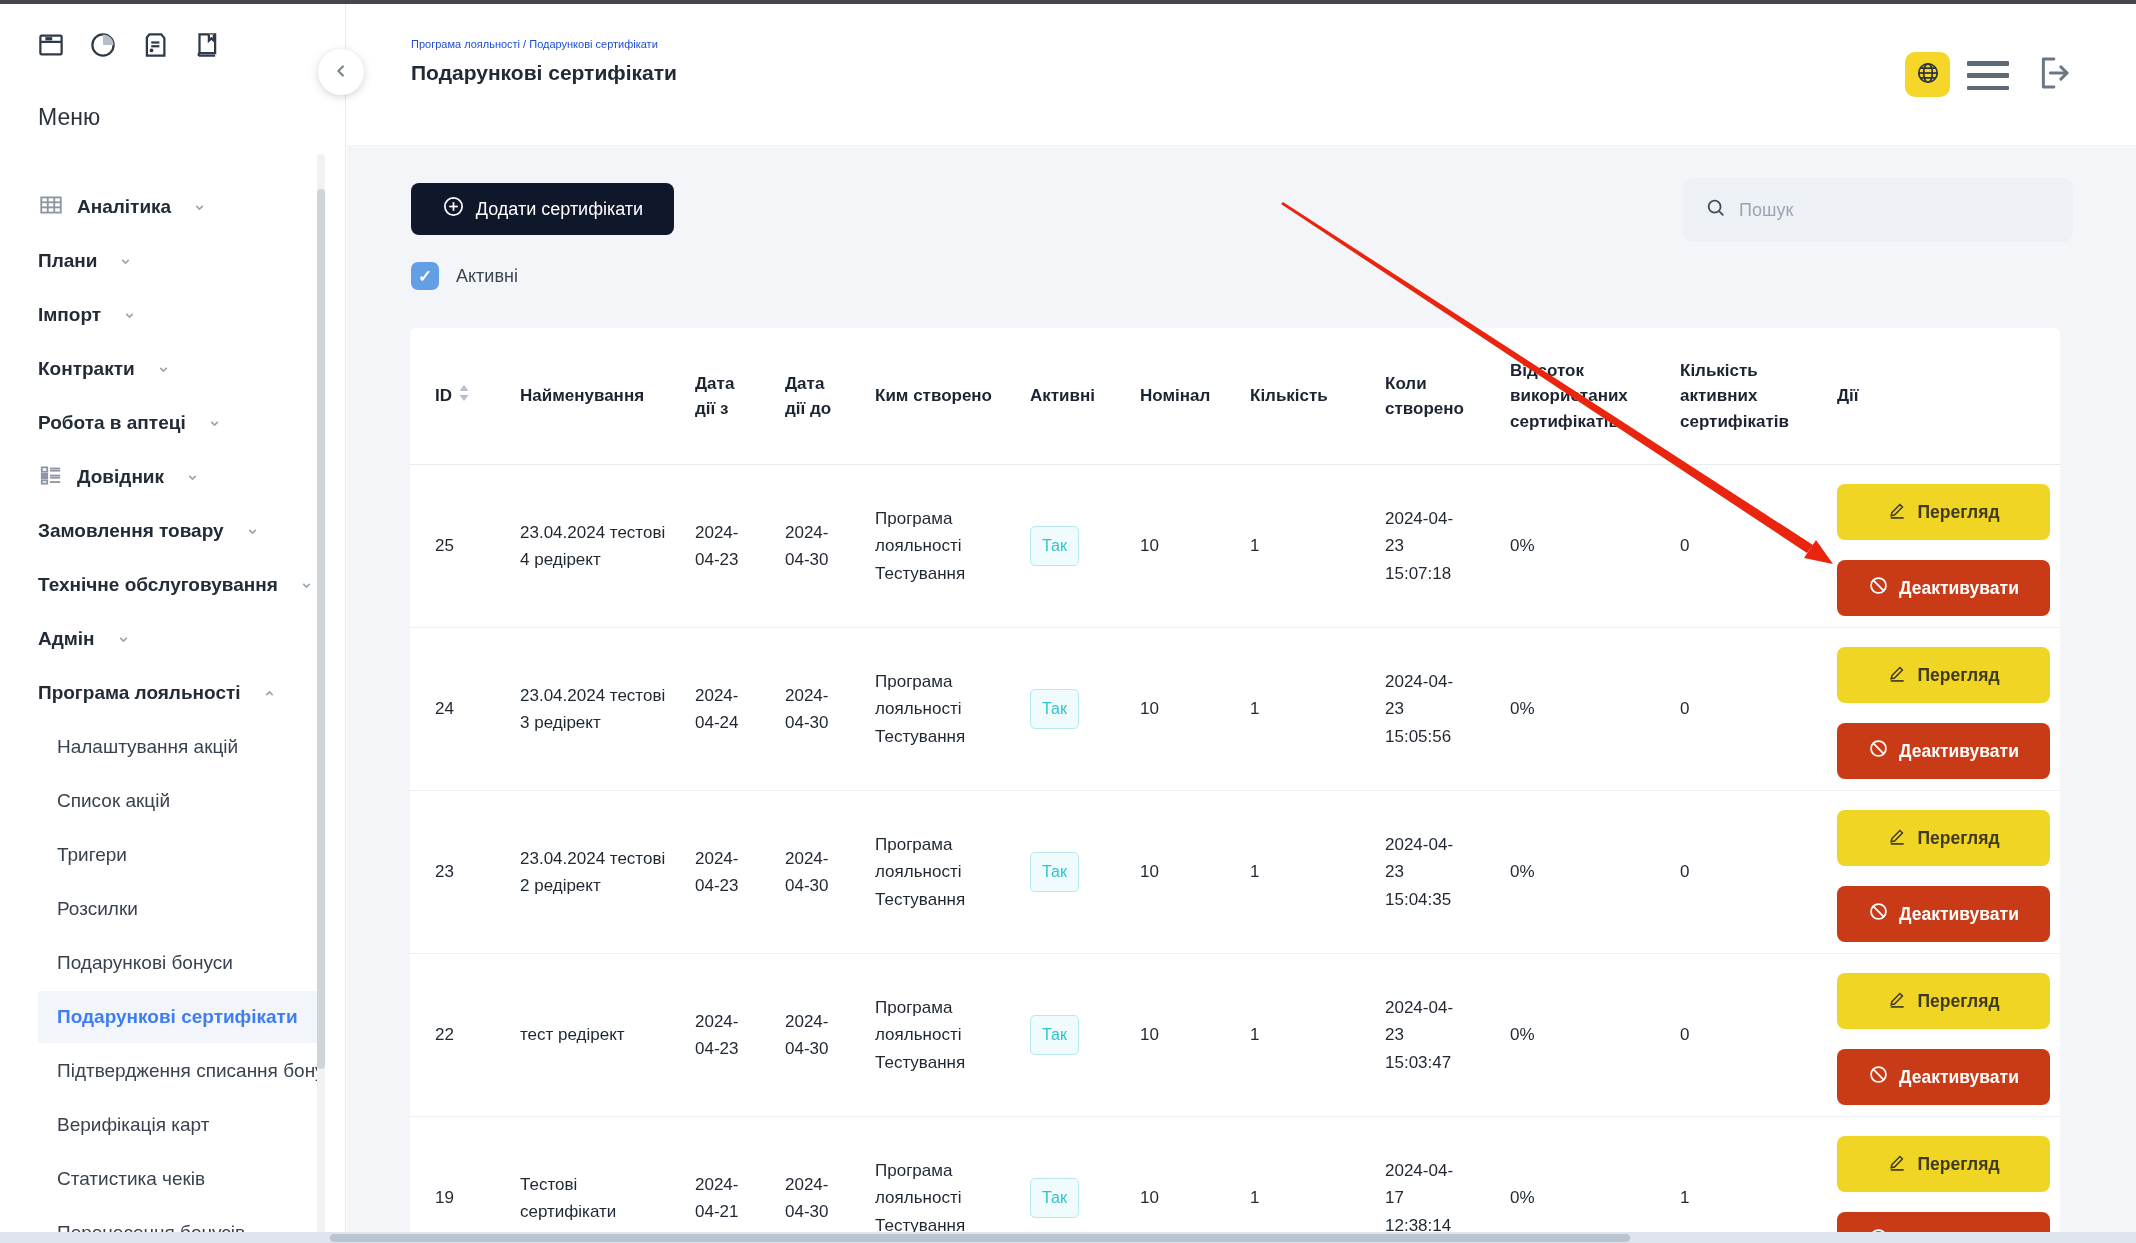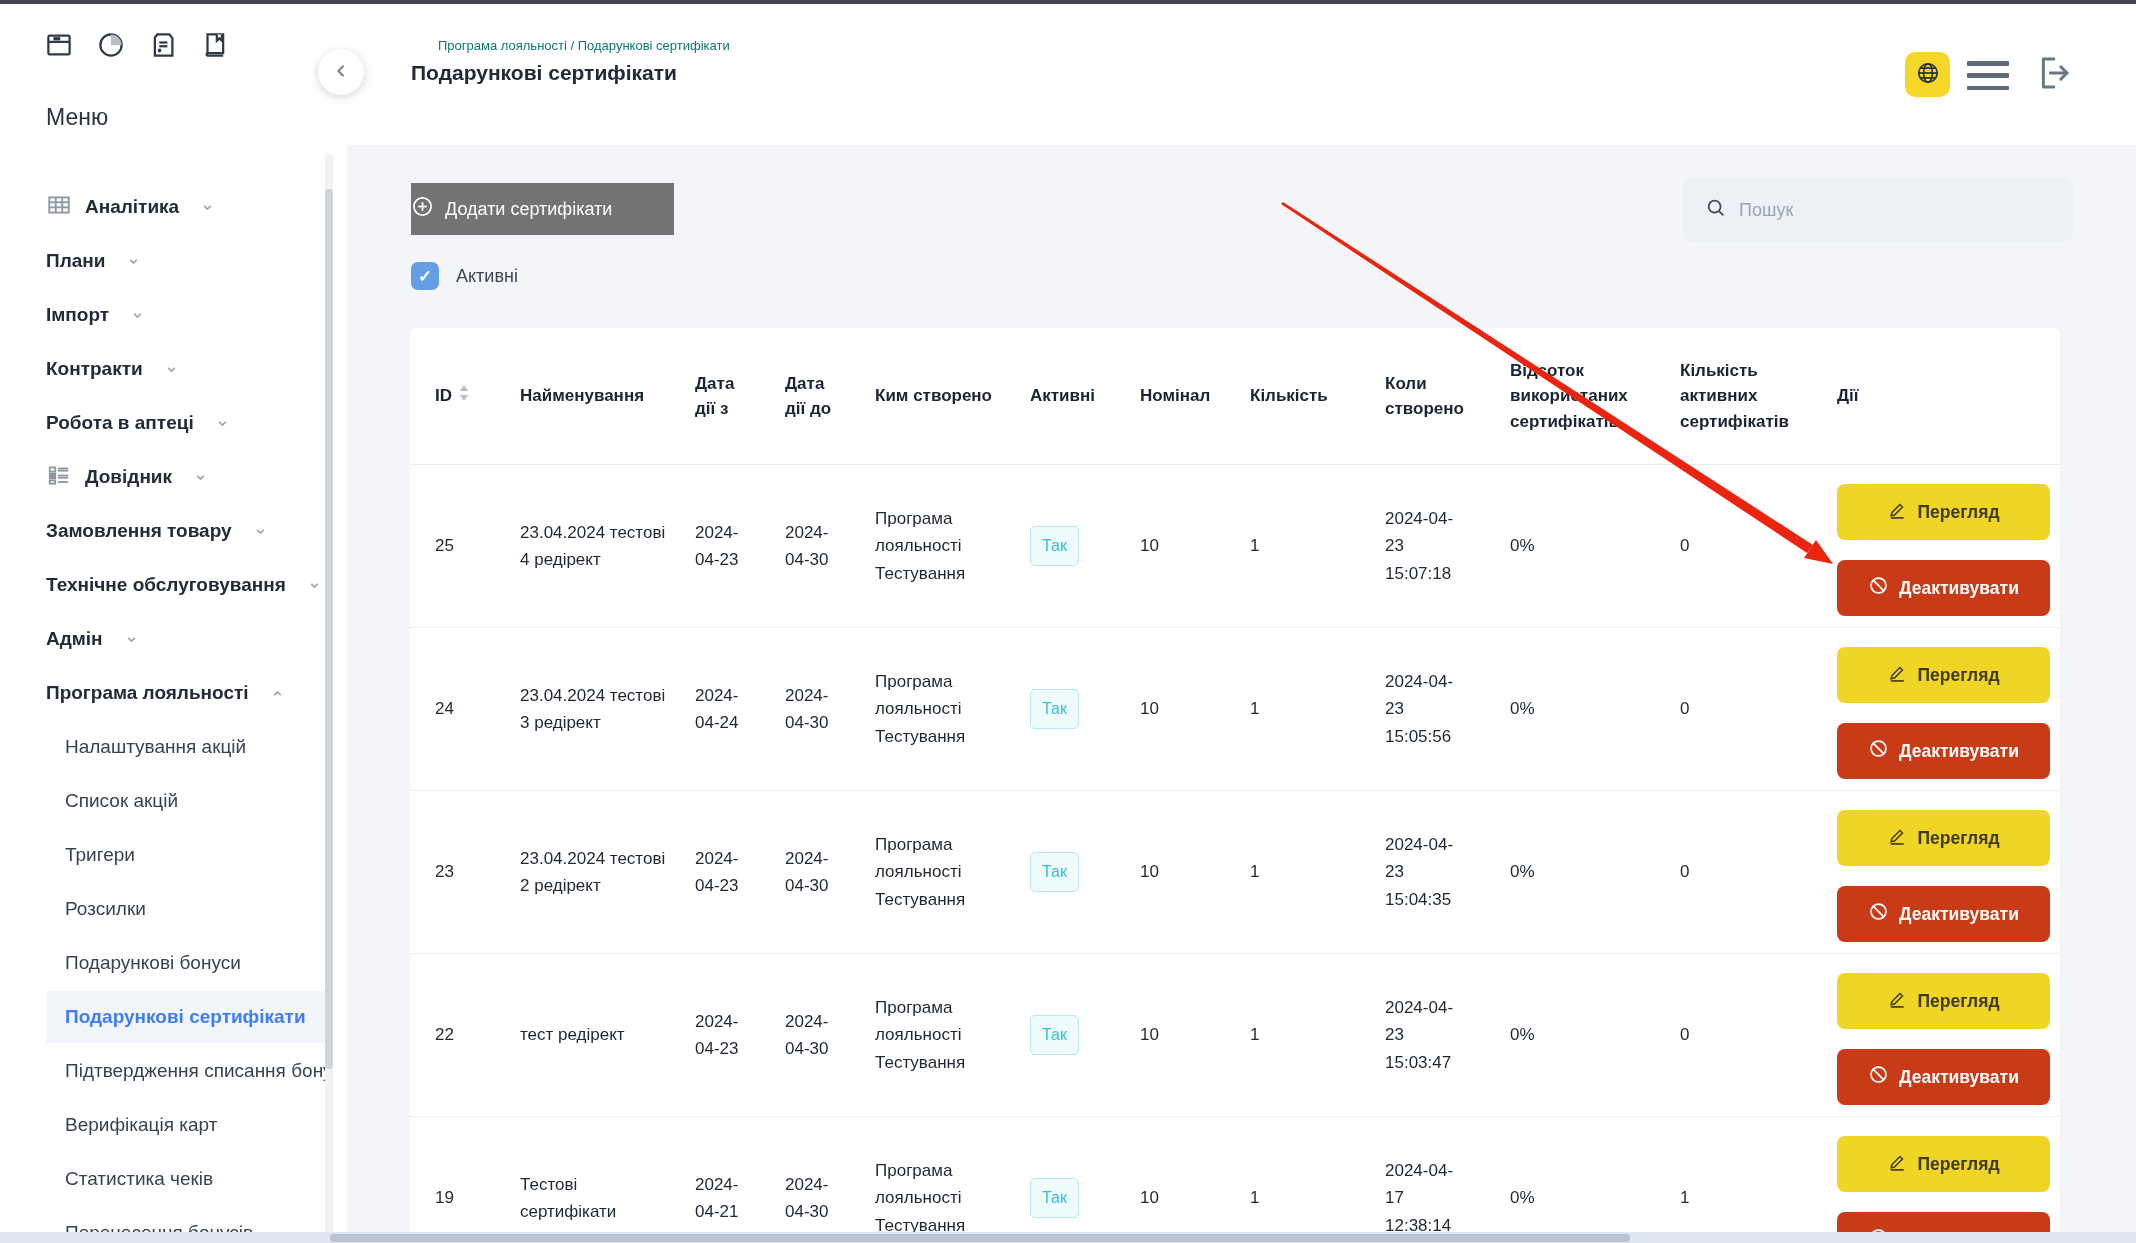--- a/index.html
+++ b/index.html
@@ -1,45 +1,45 @@
 <!DOCTYPE html>
 <html><head>
 <meta charset="utf-8">
 <style>
   *{box-sizing:border-box;margin:0;padding:0;}
   html,body{width:2136px;height:1243px;}
   body{position:relative;font-family:"Liberation Sans",sans-serif;background:#fff;overflow:hidden;}
   .topstrip{position:absolute;left:0;top:0;width:2136px;height:4px;background:#43474d;z-index:60;}
 
   
-  .sidebar{position:absolute;left:8px;top:4px;width:346px;height:1239px;background:#fff;border-right:1px solid #e9ebee;overflow:hidden;}
+  .sidebar{position:absolute;left:0;top:4px;width:346px;height:1239px;background:#fff;border-right:1px solid #e9ebee;overflow:hidden;}
   .side-icons{position:absolute;left:36px;top:26px;display:flex;gap:22px;}
   .side-icons svg{width:30px;height:30px;}
   .menu-title{position:absolute;left:38px;top:100px;font-size:23px;color:#2a323d;}
   .nav{position:absolute;left:0;top:176px;width:346px;}
   .nav-item{height:54px;display:flex;align-items:center;padding-left:38px;gap:13px;font-size:19px;font-weight:700;color:#222b36;white-space:nowrap;cursor:pointer;}
   .nav-item .chev{margin-left:9px;display:flex;}
   .sub-item{height:54px;display:flex;align-items:center;cursor:pointer;}
   .sub-inner{margin-left:38px;width:281px;padding-left:19px;height:52px;display:flex;align-items:center;font-size:19px;color:#39424e;white-space:nowrap;overflow:hidden;}
   .sub-item.active .sub-inner{background:#f2f5f9;color:#3f7df5;font-weight:700;border-radius:2px;}
   .side-scroll{position:absolute;left:317px;top:150px;width:8px;height:1089px;background:#f1f2f4;border-radius:4px;}
   .side-thumb{position:absolute;left:0;top:35px;width:8px;height:880px;background:#cfd4da;border-radius:4px;}
   .collapse-btn{position:absolute;left:318px;top:49px;width:46px;height:46px;border-radius:50%;background:#fff;box-shadow:0 2px 9px rgba(90,100,120,.28);display:flex;align-items:center;justify-content:center;z-index:70;border:none;cursor:pointer;}
 
   
   .main{position:absolute;left:347px;top:4px;width:1789px;height:1239px;background:#f3f5f9;}
   .main-header{position:absolute;left:0;top:0;width:1789px;height:141px;background:#fff;}
-  .breadcrumb{position:absolute;left:64px;top:34px;font-size:13px;color:#0f766e;margin-left:27px;}
+  .breadcrumb{position:absolute;left:64px;top:34px;font-size:11px;color:#1d4ed8;}
   .page-title{position:absolute;left:64px;top:57px;font-size:21px;font-weight:700;color:#212a35;}
   .globe-btn{position:absolute;left:1558px;top:48px;width:45px;height:45px;border-radius:10px;background:#f6d629;display:flex;align-items:center;justify-content:center;border:none;cursor:pointer;}
   .burger{position:absolute;left:1620px;top:57px;width:42px;height:29px;display:flex;flex-direction:column;justify-content:space-between;background:none;border:none;cursor:pointer;}
   .burger div{height:4.5px;background:#5f6a76;border-radius:1px;}
   .logout-btn{position:absolute;left:1684px;top:48px;width:44px;height:44px;background:none;border:none;cursor:pointer;}
 
-  .add-btn{position:absolute;left:64px;top:179px;width:263px;height:52px;border-radius:0;background:#737373;color:#fff;font-size:18px;display:flex;align-items:center;justify-content:flex-start;gap:11px;border:none;font-family:inherit;cursor:pointer;}
+  .add-btn{position:absolute;left:64px;top:179px;width:263px;height:52px;border-radius:8px;background:#0f172a;color:#fff;font-size:18px;display:flex;align-items:center;justify-content:center;gap:11px;border:none;font-family:inherit;cursor:pointer;}
   .chk-row{position:absolute;left:64px;top:258px;display:flex;align-items:center;gap:17px;}
   .chk{width:28px;height:28px;border-radius:7px;background:#649fe6;display:flex;align-items:center;justify-content:center;color:#fff;font-size:17px;font-weight:700;cursor:pointer;}
   .chk-label{font-size:18px;color:#3c4653;}
   .search{position:absolute;left:1336px;top:174px;width:390px;height:64px;border-radius:10px;background:#edf0f5;display:flex;align-items:center;padding-left:22px;gap:12px;}
   .search input{border:none;background:transparent;outline:none;font-size:18px;color:#a16207;width:290px;font-family:inherit;}
   .search input::placeholder{color:#9aa5b3;}
 
   
   .card{position:absolute;left:63px;top:324px;width:1650px;height:915px;background:#fff;border-radius:6px 6px 0 0;overflow:hidden;}
   .thead,.trow{display:grid;grid-template-columns:85px 175px 90px 90px 155px 110px 110px 135px 125px 170px 157px 208px;padding-left:25px;}

